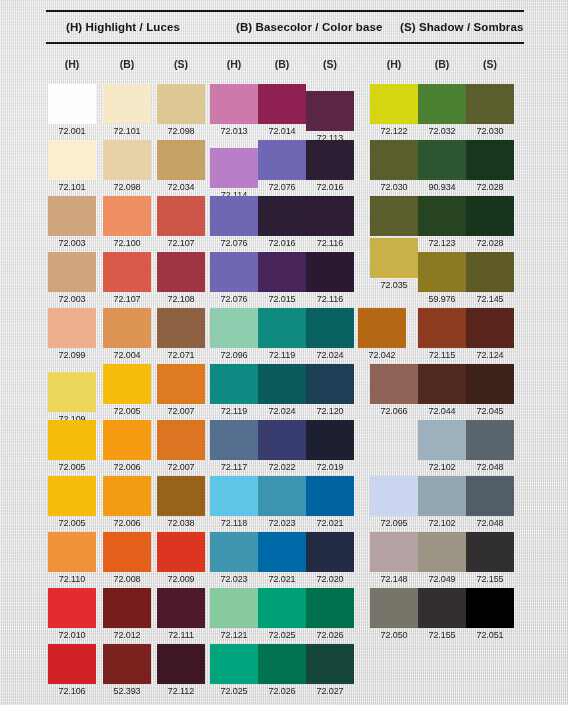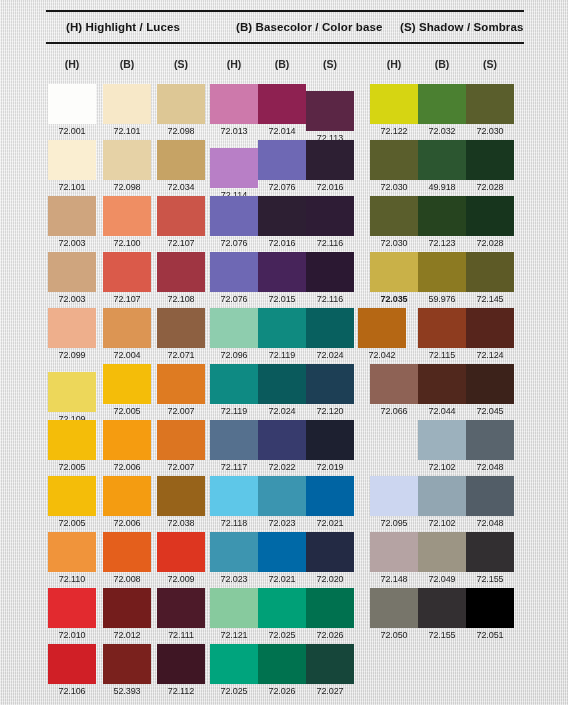--- a/index.html
+++ b/index.html
@@ -164,21 +164,21 @@
       <div class="cell" style="left: 306px; top: 140px;">
         <div class="swatch" title="72.016" style="background: rgb(45, 31, 51);"></div>
         <div class="code">72.016</div>
       </div>
       <div class="cell" style="left: 370px; top: 140px;">
         <div class="swatch" title="72.030" style="background: rgb(90, 94, 44);"></div>
         <div class="code">72.030</div>
       </div>
       <div class="cell" style="left: 418px; top: 140px;">
         <div class="swatch" title="72.029" style="background: rgb(44, 86, 48);"></div>
-        <div class="code">49.918</div>
+        <div class="code">90.934</div>
       </div>
       <div class="cell" style="left: 466px; top: 140px;">
         <div class="swatch" title="72.028" style="background: rgb(24, 55, 31);"></div>
         <div class="code">72.028</div>
       </div>
       <div class="cell" style="left: 48px; top: 196px;">
         <div class="swatch" title="72.003" style="background: rgb(207, 165, 126);"></div>
         <div class="code">72.003</div>
       </div>
       <div class="cell" style="left: 103px; top: 196px;">
@@ -230,21 +230,21 @@
         <div class="code">72.076</div>
       </div>
       <div class="cell" style="left: 258px; top: 252px;">
         <div class="swatch" title="72.015" style="background: rgb(71, 36, 90);"></div>
         <div class="code">72.015</div>
       </div>
       <div class="cell" style="left: 306px; top: 252px;">
         <div class="swatch" title="72.116" style="background: rgb(43, 24, 50);"></div>
         <div class="code">72.116</div>
       </div>
-      <div class="cell" style="left: 370px; top: 252px; font-weight: bold;">
+      <div class="cell" style="left: 370px; top: 238px;">
         <div class="swatch" title="72.035" style="background: rgb(201, 177, 72);"></div>
         <div class="code">72.035</div>
       </div>
       <div class="cell" style="left: 418px; top: 252px;">
         <div class="swatch" title="72.031" style="background: rgb(140, 122, 34);"></div>
         <div class="code">59.976</div>
       </div>
       <div class="cell" style="left: 466px; top: 252px;">
         <div class="swatch" title="72.145" style="background: rgb(93, 90, 38);"></div>
         <div class="code">72.145</div>

